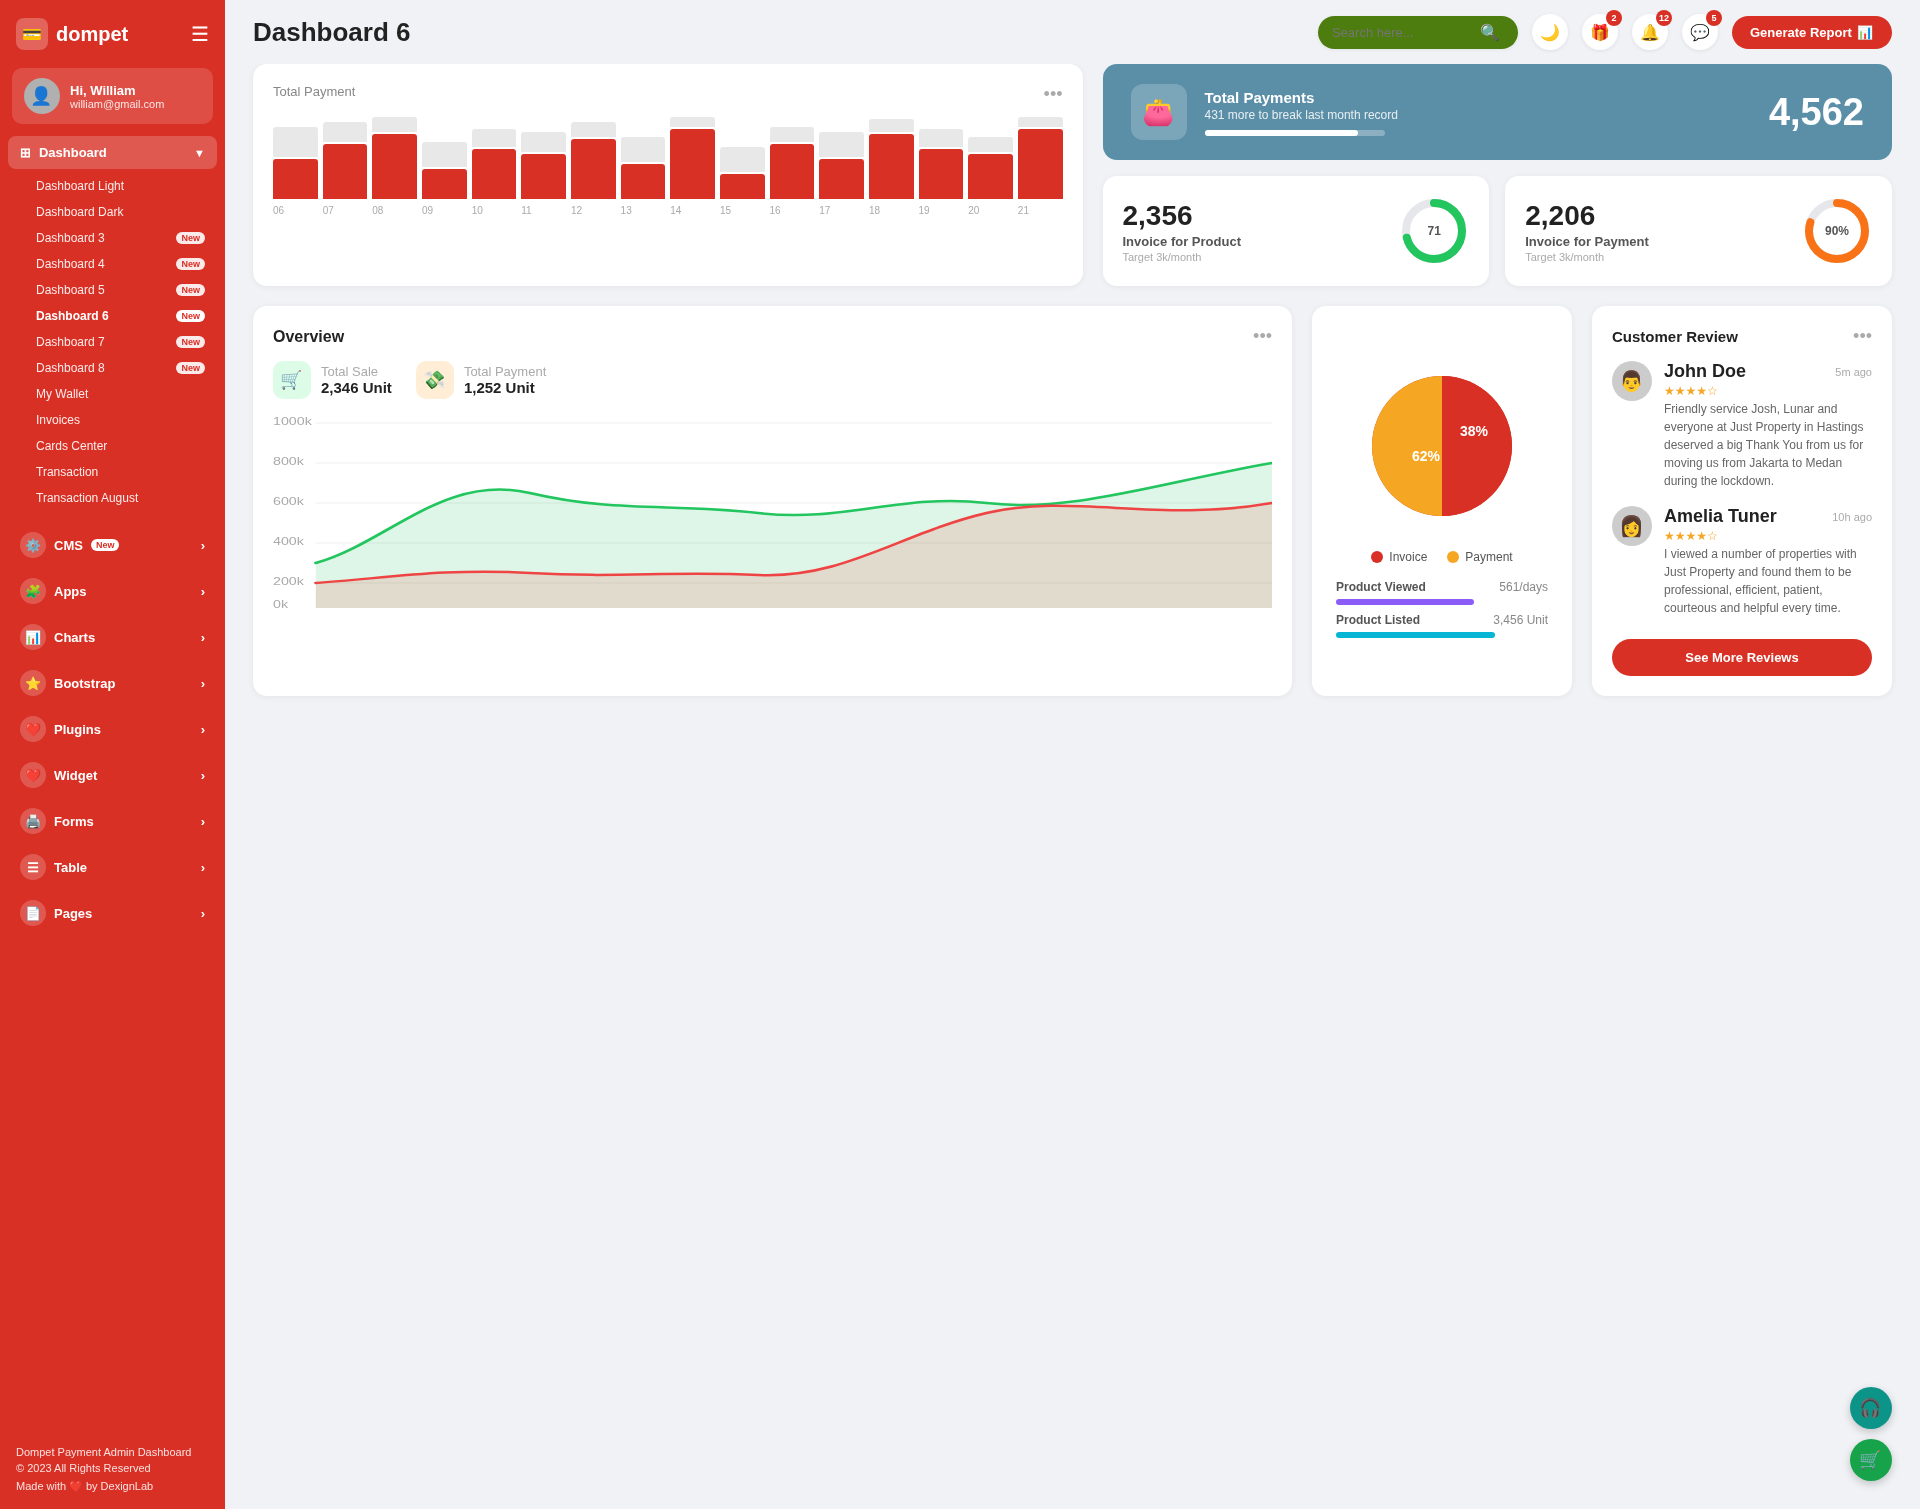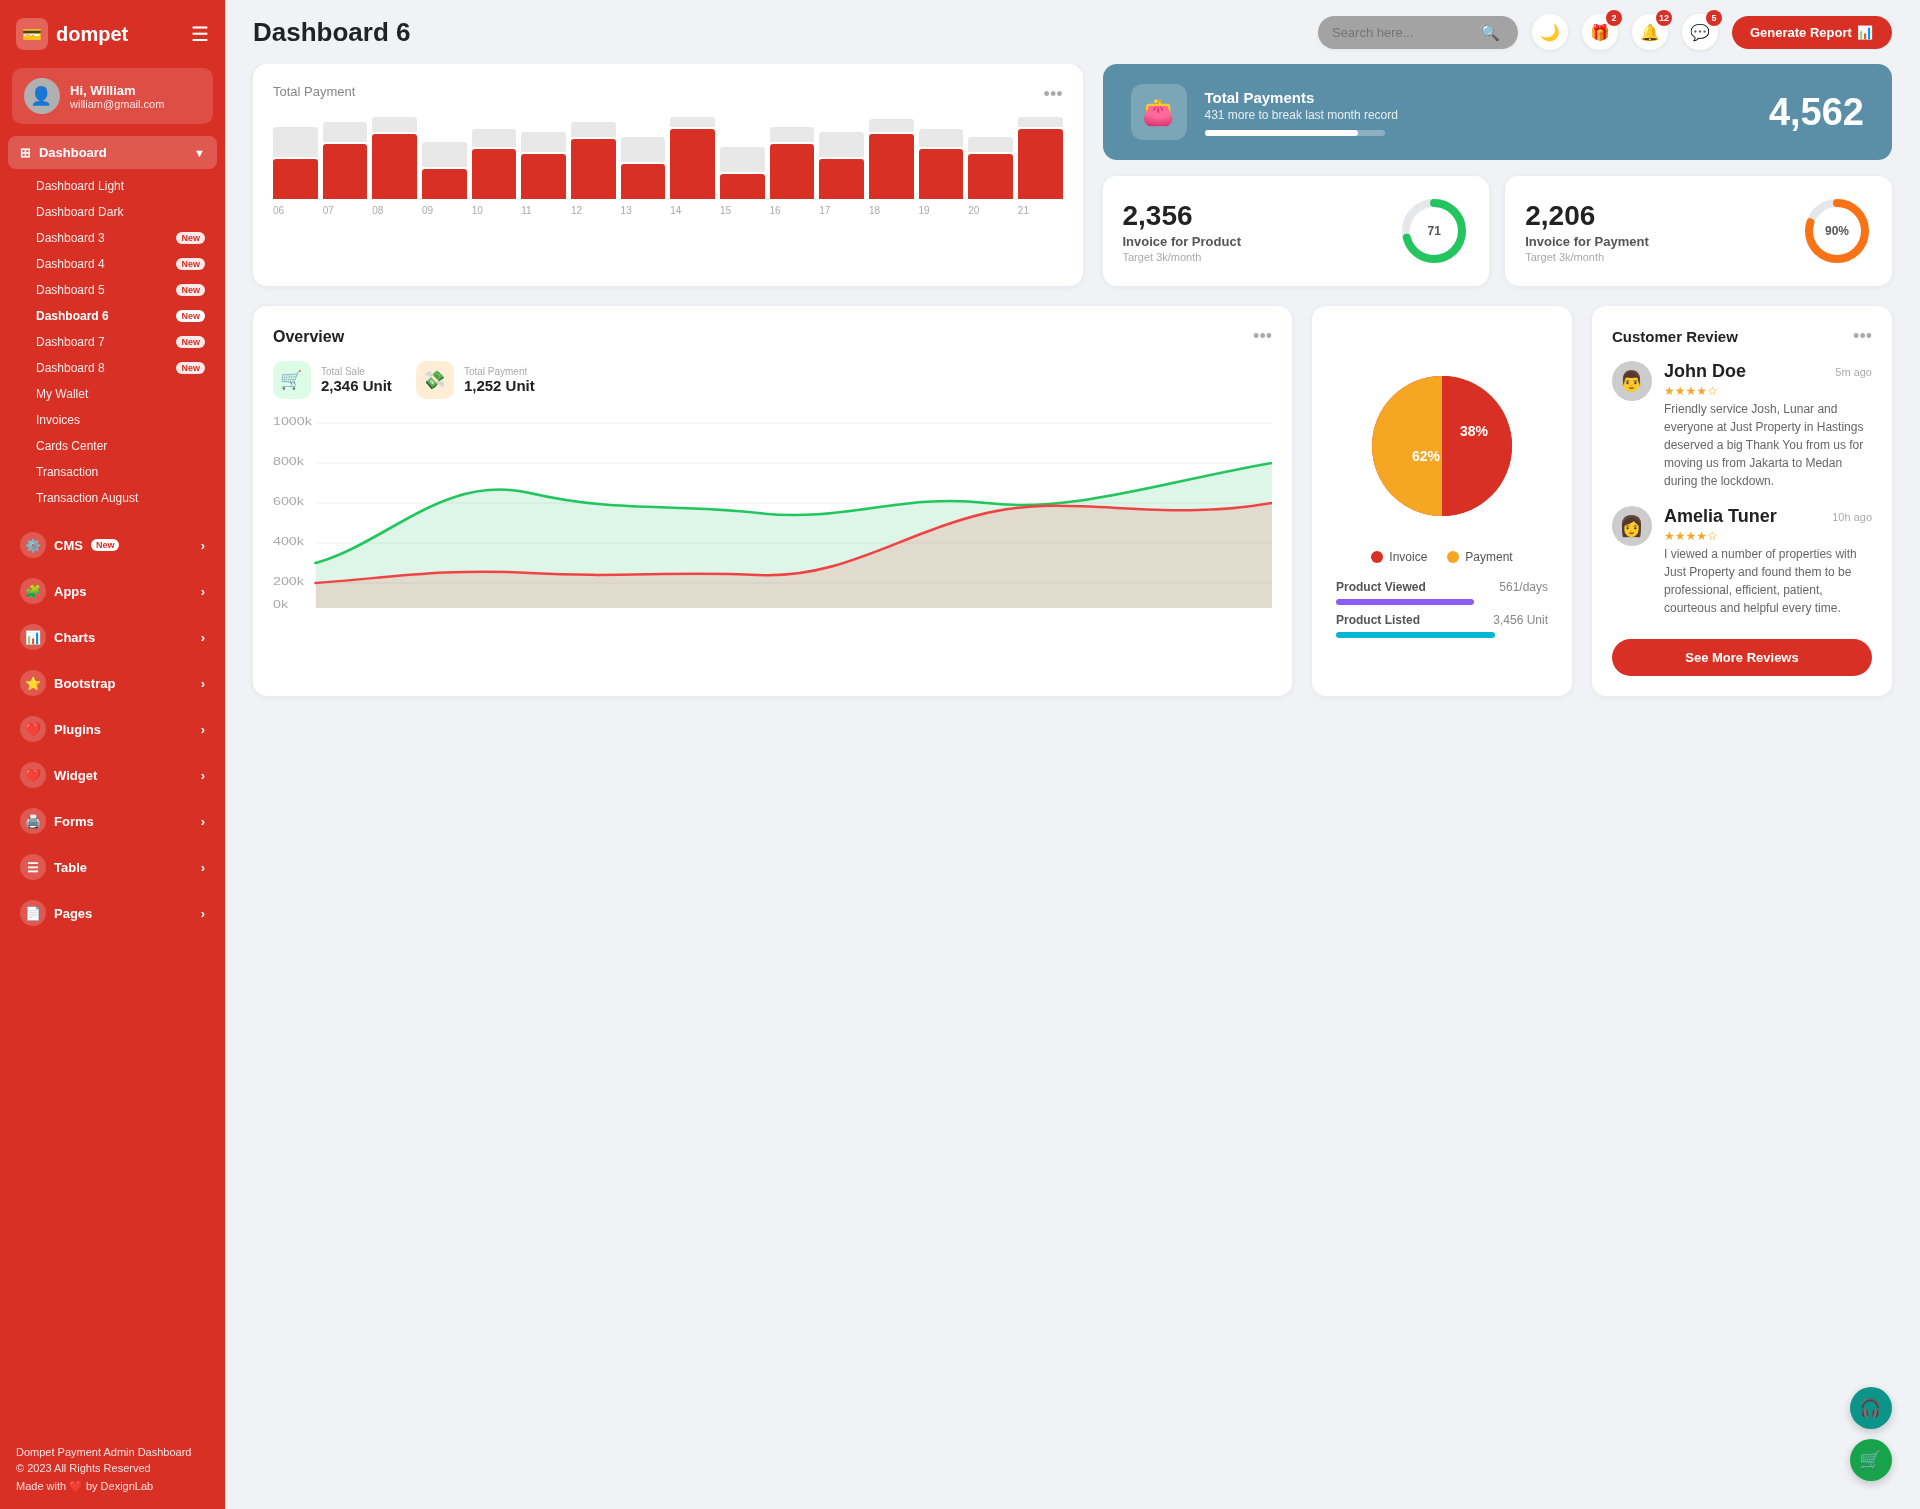--- a/index.html
+++ b/index.html
@@ -113,21 +113,21 @@
     
     .header {
       display: flex; align-items: center; justify-content: space-between;
       padding: 14px 28px;
       background: #f0f2f5;
     }
     .header-title { font-size: 26px; font-weight: 700; color: #222; }
     .header-right { display: flex; align-items: center; gap: 14px; }
     .search-box {
       display: flex; align-items: center;
-      background: #a3a3a3; border-radius: 24px;
+      background: #4d7c0f; border-radius: 24px;
       padding: 7px 14px; gap: 8px;
       box-shadow: 0 1px 4px rgba(0,0,0,0.06);
       width: 200px;
     }
     .search-box input {
       border: none; outline: none; font-size: 13px;
       background: transparent; width: 140px;
     }
     .icon-btn {
       width: 36px; height: 36px; border-radius: 50%;
@@ -216,21 +216,21 @@
 
     
     .overview-header { display: flex; justify-content: space-between; align-items: center; margin-bottom: 14px; }
     .overview-title { font-size: 16px; font-weight: 700; color: #222; }
     .overview-stats { display: flex; gap: 24px; margin-bottom: 14px; }
     .ov-stat { display: flex; align-items: center; gap: 10px; }
     .ov-stat-icon {
       width: 38px; height: 38px; border-radius: 10px;
       display: flex; align-items: center; justify-content: center; font-size: 18px;
     }
-    .ov-stat-label { font-size: 10px; color: #aaa; }
+    .ov-stat-label { font-size: 13px; color: #aaa; }
     .ov-stat-val { font-size: 15px; font-weight: 700; color: #222; }
     .area-chart-wrap { height: 200px; }
     .pie-legend { display: flex; gap: 20px; margin-top: 14px; }
     .legend-item { display: flex; align-items: center; gap: 6px; font-size: 12px; color: #555; }
     .legend-dot { width: 12px; height: 12px; border-radius: 50%; }
 
     
     .prod-stat { margin-bottom: 8px; }
     .prod-stat-header { display: flex; justify-content: space-between; font-size: 12px; margin-bottom: 5px; }
     .prod-stat-label { color: #555; font-weight: 600; }

